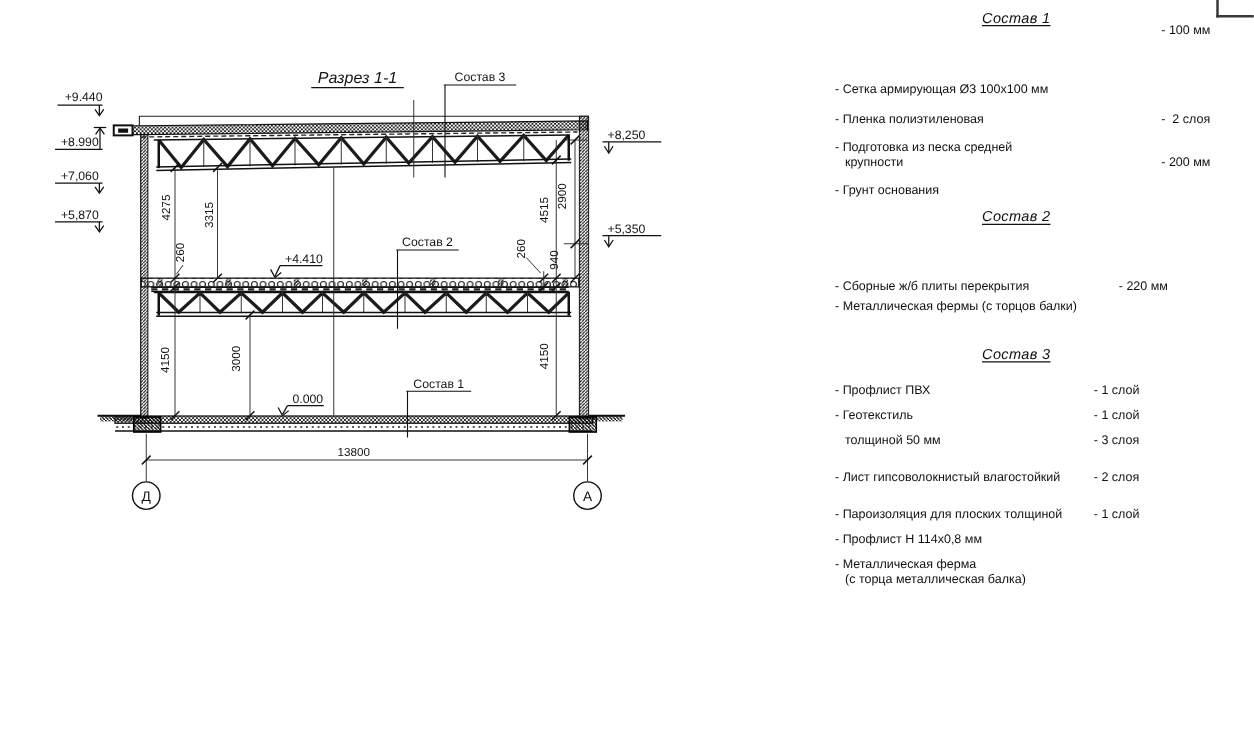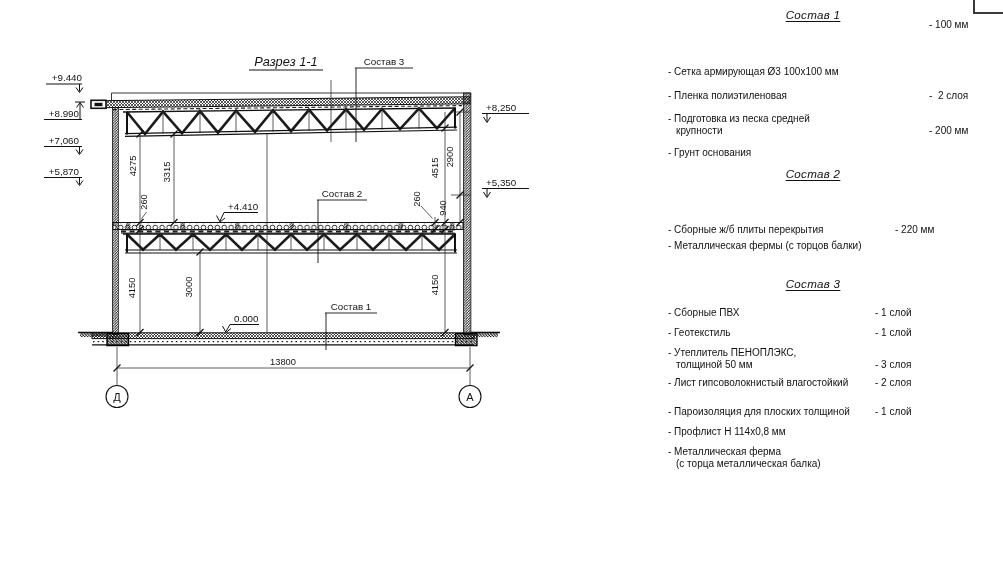--- a/index.html
+++ b/index.html
@@ -298,33 +298,32 @@
   <div class="l-row" style="top:228px;margin-top:12px;">
     <div class="l-name">
           <span>- Металлическая фермы (с торцов балки)</span>
         </div>
   </div>
 
   <div class="lg-title" style="top:277px;">Состав 3</div>
 
   <div class="l-row" style="top:307px;">
     <div class="l-name">
-          <span>- Сборные ПВХ</span>
+          <span>- Профлист ПВХ</span>
         </div>
     <span class="l-val v3">- 1 слой</span>
   </div>
   <div class="l-row" style="top:327px;">
     <div class="l-name">
           <span>- Геотекстиль</span>
         </div>
     <span class="l-val v3">- 1 слой</span>
   </div>
   <div class="l-row" style="top:347px;">
     <div class="l-name">
-          <span>- Утеплитель ПЕНОПЛЭКС,</span>
           <span class="l-ind">толщиной 50 мм</span>
         </div>
     <span class="l-val v3">- 3 слоя</span>
   </div>
   <div class="l-row" style="top:377px;">
     <div class="l-name">
           <span>- Лист гипсоволокнистый влагостойкий</span>
         </div>
     <span class="l-val v3">- 2 слоя</span>
   </div>

